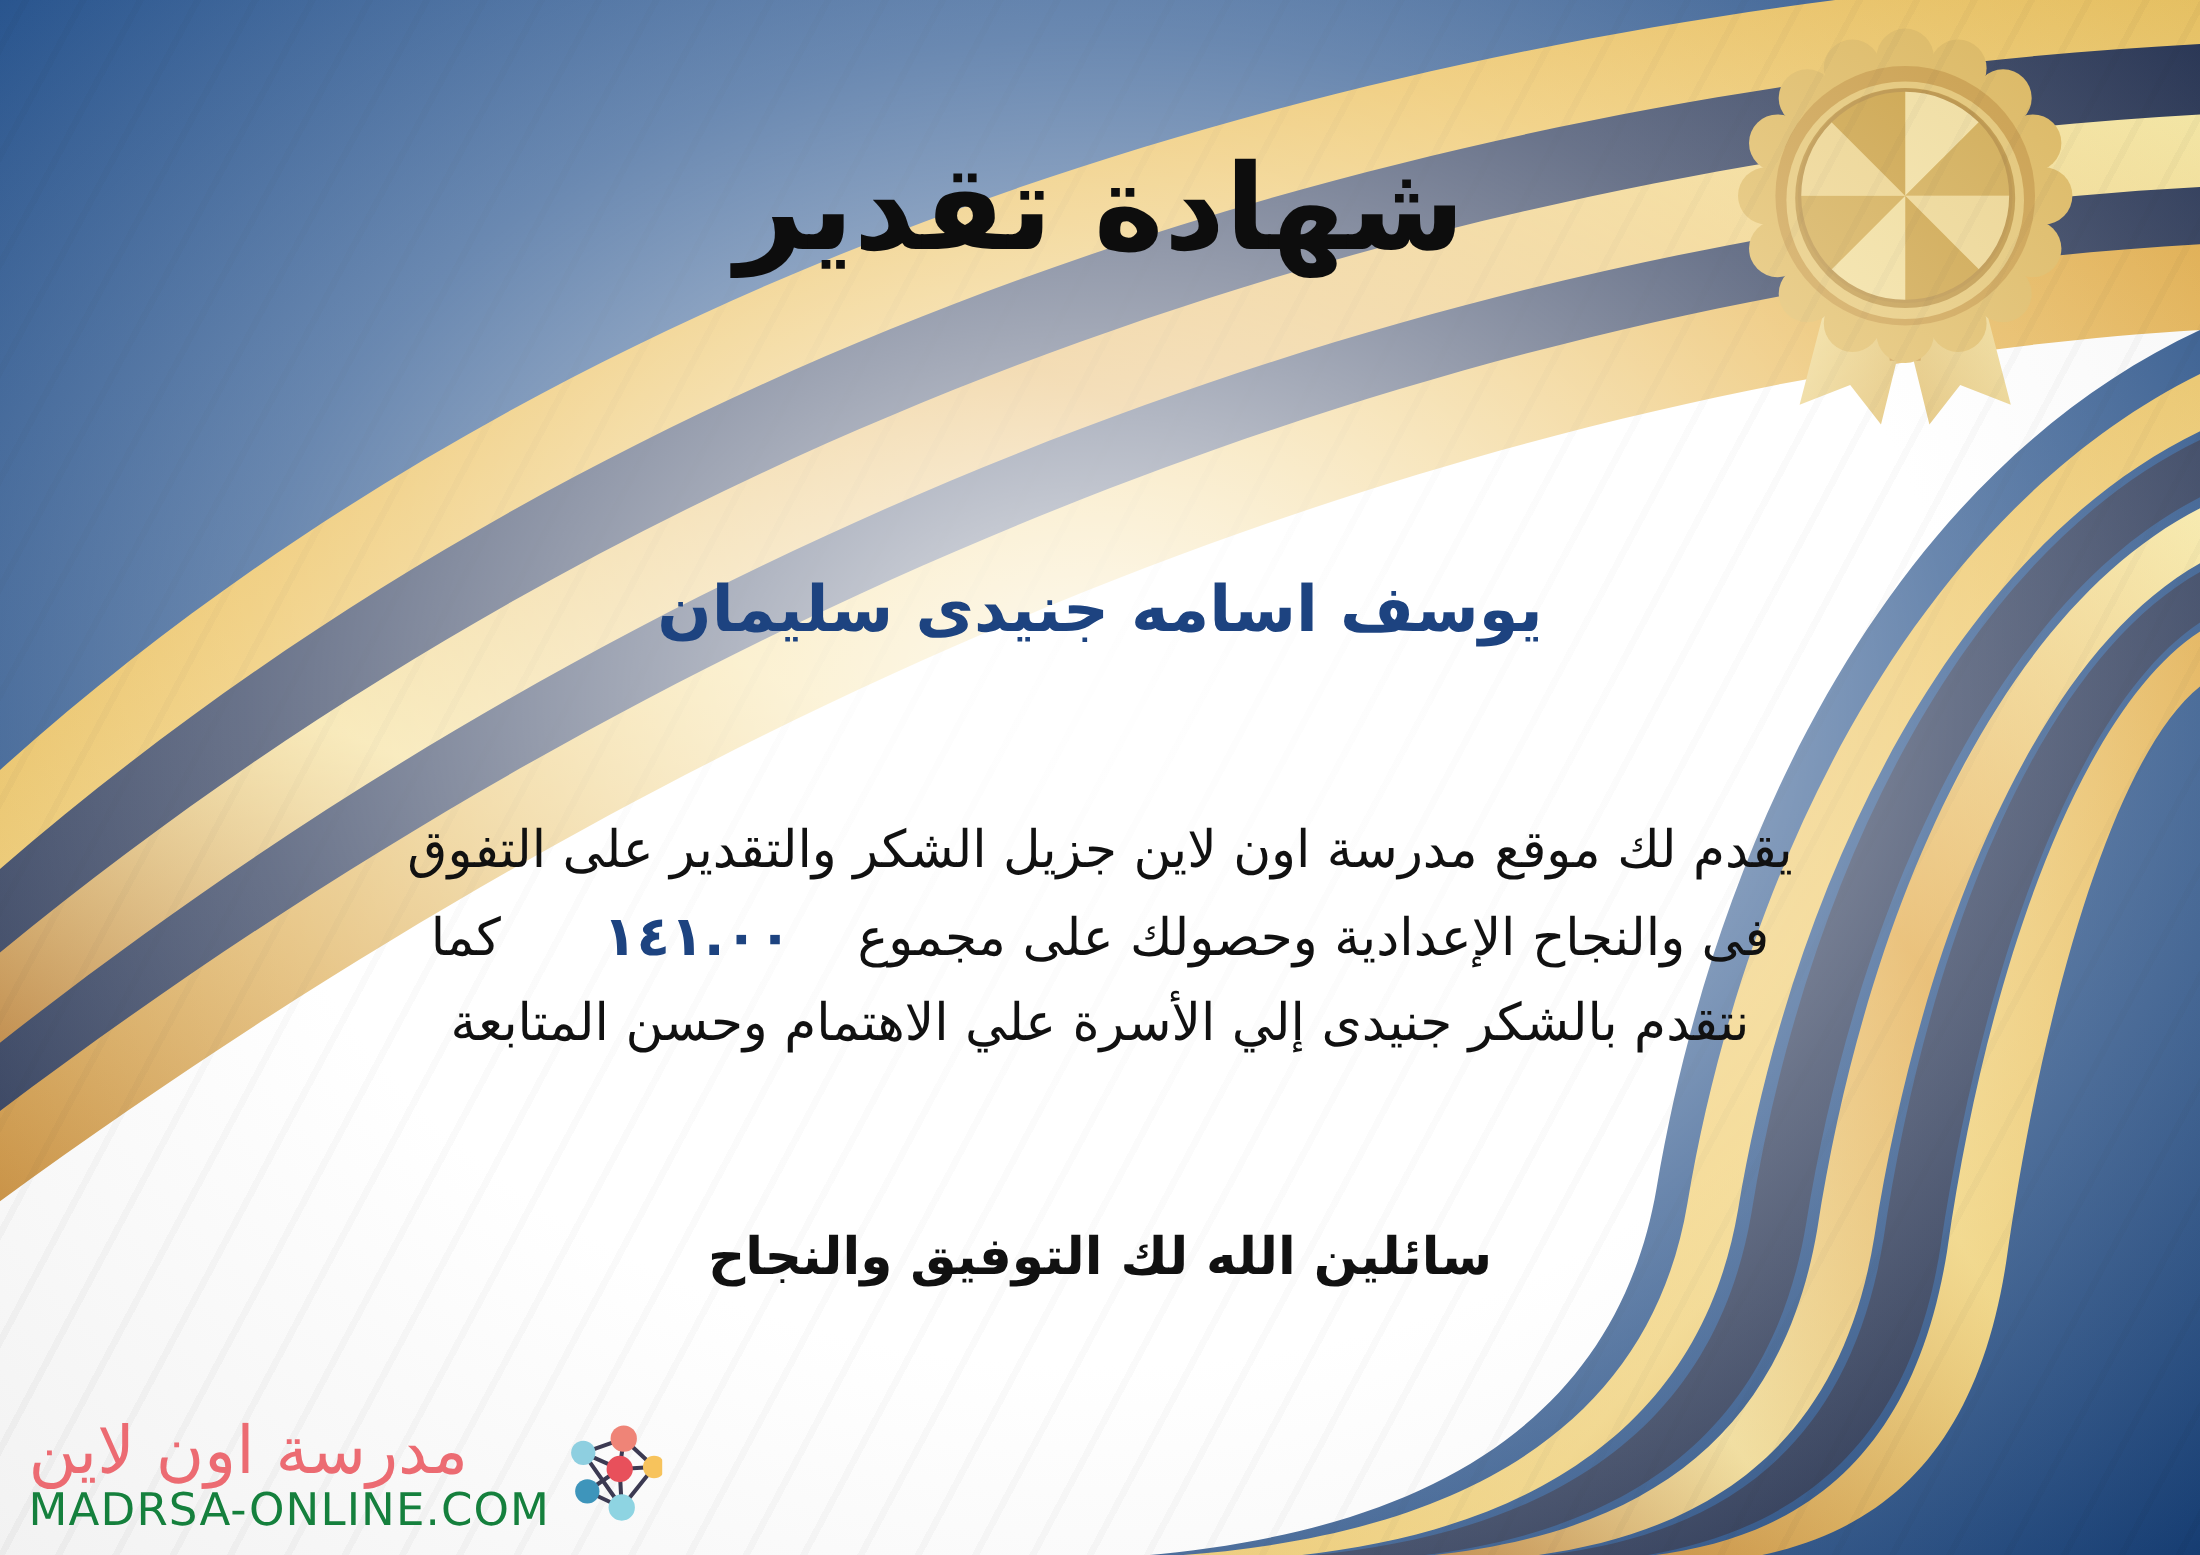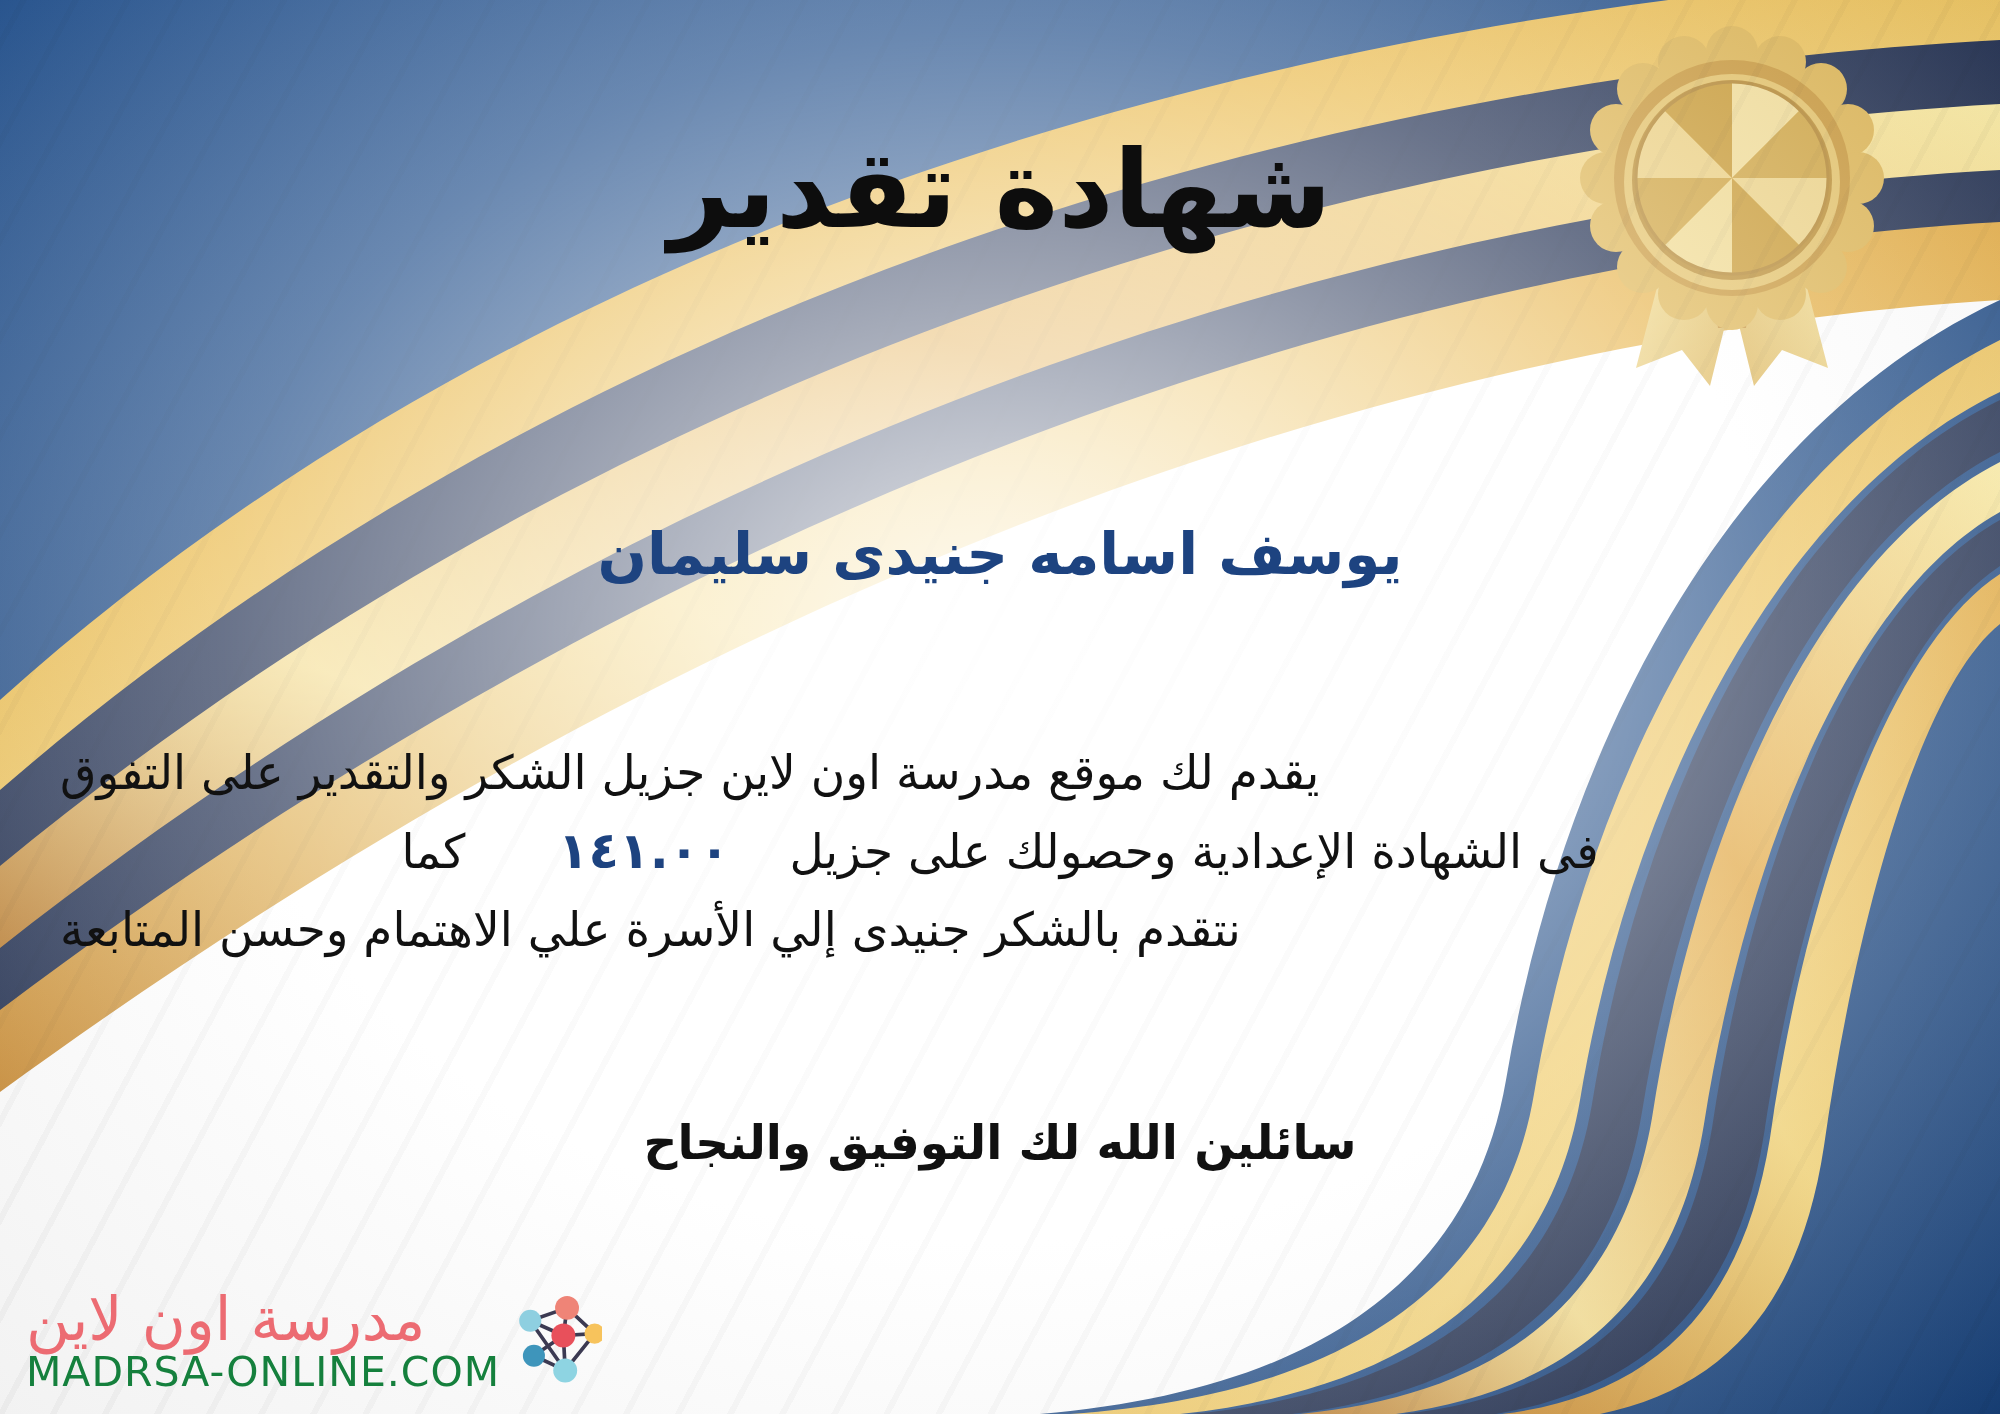--- a/index.html
+++ b/index.html
@@ -37,21 +37,21 @@
   .recipient-name{
     position:absolute;top:520px;left:0;width:2000px;
     text-align:center;
     font-size:58px;line-height:1.2;
     font-weight:700;color:#1d4380;
     direction:rtl;
   }
 
   .body-block{
     position:absolute;top:735px;left:60px;width:1880px;
-    direction:rtl;text-align:left;color:#111;
+    direction:rtl;text-align:center;color:#111;
   }
   .body-line{font-size:47px;line-height:1.62;font-weight:400;}
   .body-line.l2{display:flex;justify-content:center;align-items:baseline;gap:0;white-space:pre;}
   .score{color:#1d4380;font-weight:700;font-size:50px;margin-left:48px;}
 
   .closing-line{
     position:absolute;top:1108px;left:0;width:2000px;
     text-align:center;direction:rtl;
     font-size:47px;line-height:1.5;color:#111;font-weight:bold;
   }
@@ -201,21 +201,21 @@
   <div class="content">
 
     <div class="cert-title">شهادة تقدير</div>
 
     <div class="recipient-name">يوسف اسامه جنيدى سليمان</div>
 
     <div class="body-block">
       <div class="body-line">يقدم لك موقع مدرسة اون لاين جزيل الشكر  والتقدير على التفوق</div>
 
       <div class="body-line l2">
-        <span>فى الشهادة الإعدادية وحصولك على جزيل    </span>
+        <span>فى والنجاح الإعدادية وحصولك على مجموع    </span>
         <span class="score">١٤١.٠٠</span>
         <span>   كما</span>
       </div>
 
       <div class="body-line">نتقدم  بالشكر جنيدى إلي الأسرة علي الاهتمام وحسن المتابعة</div>
     </div>
 
     <div class="closing-line">سائلين الله لك التوفيق  والنجاح</div>
 
     <div class="logo">

